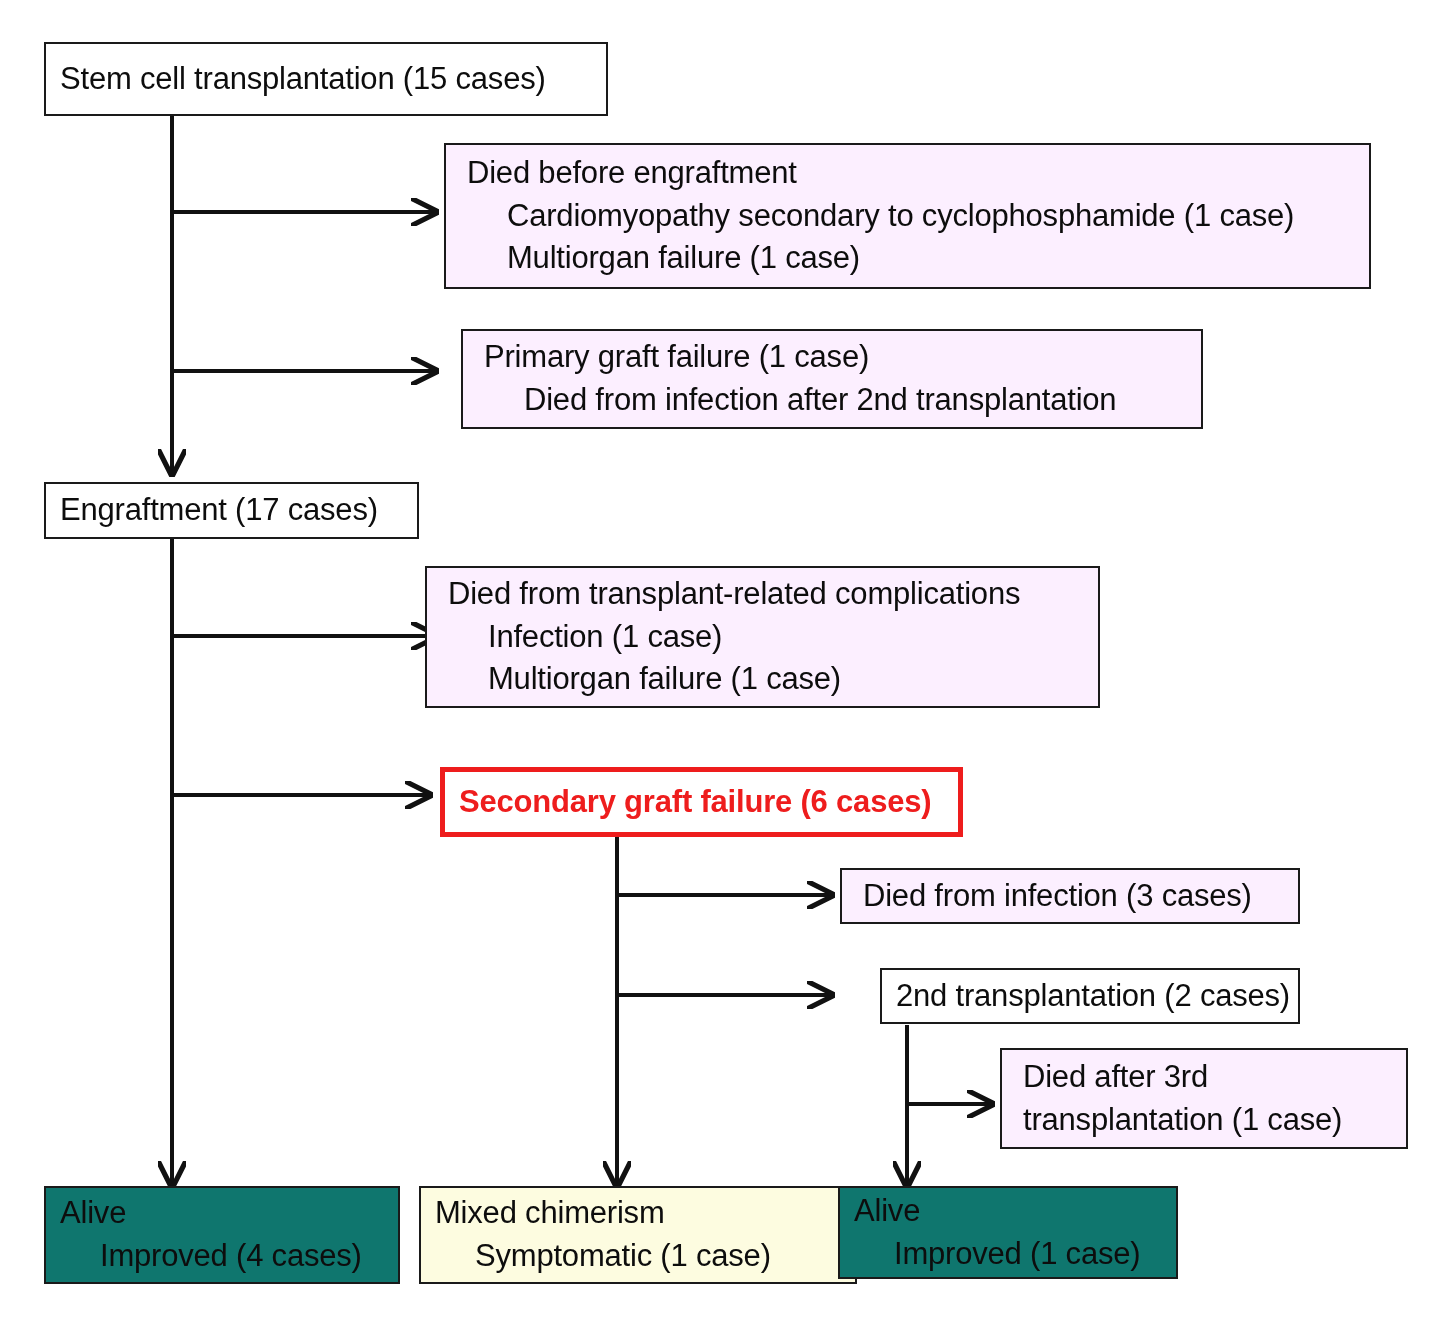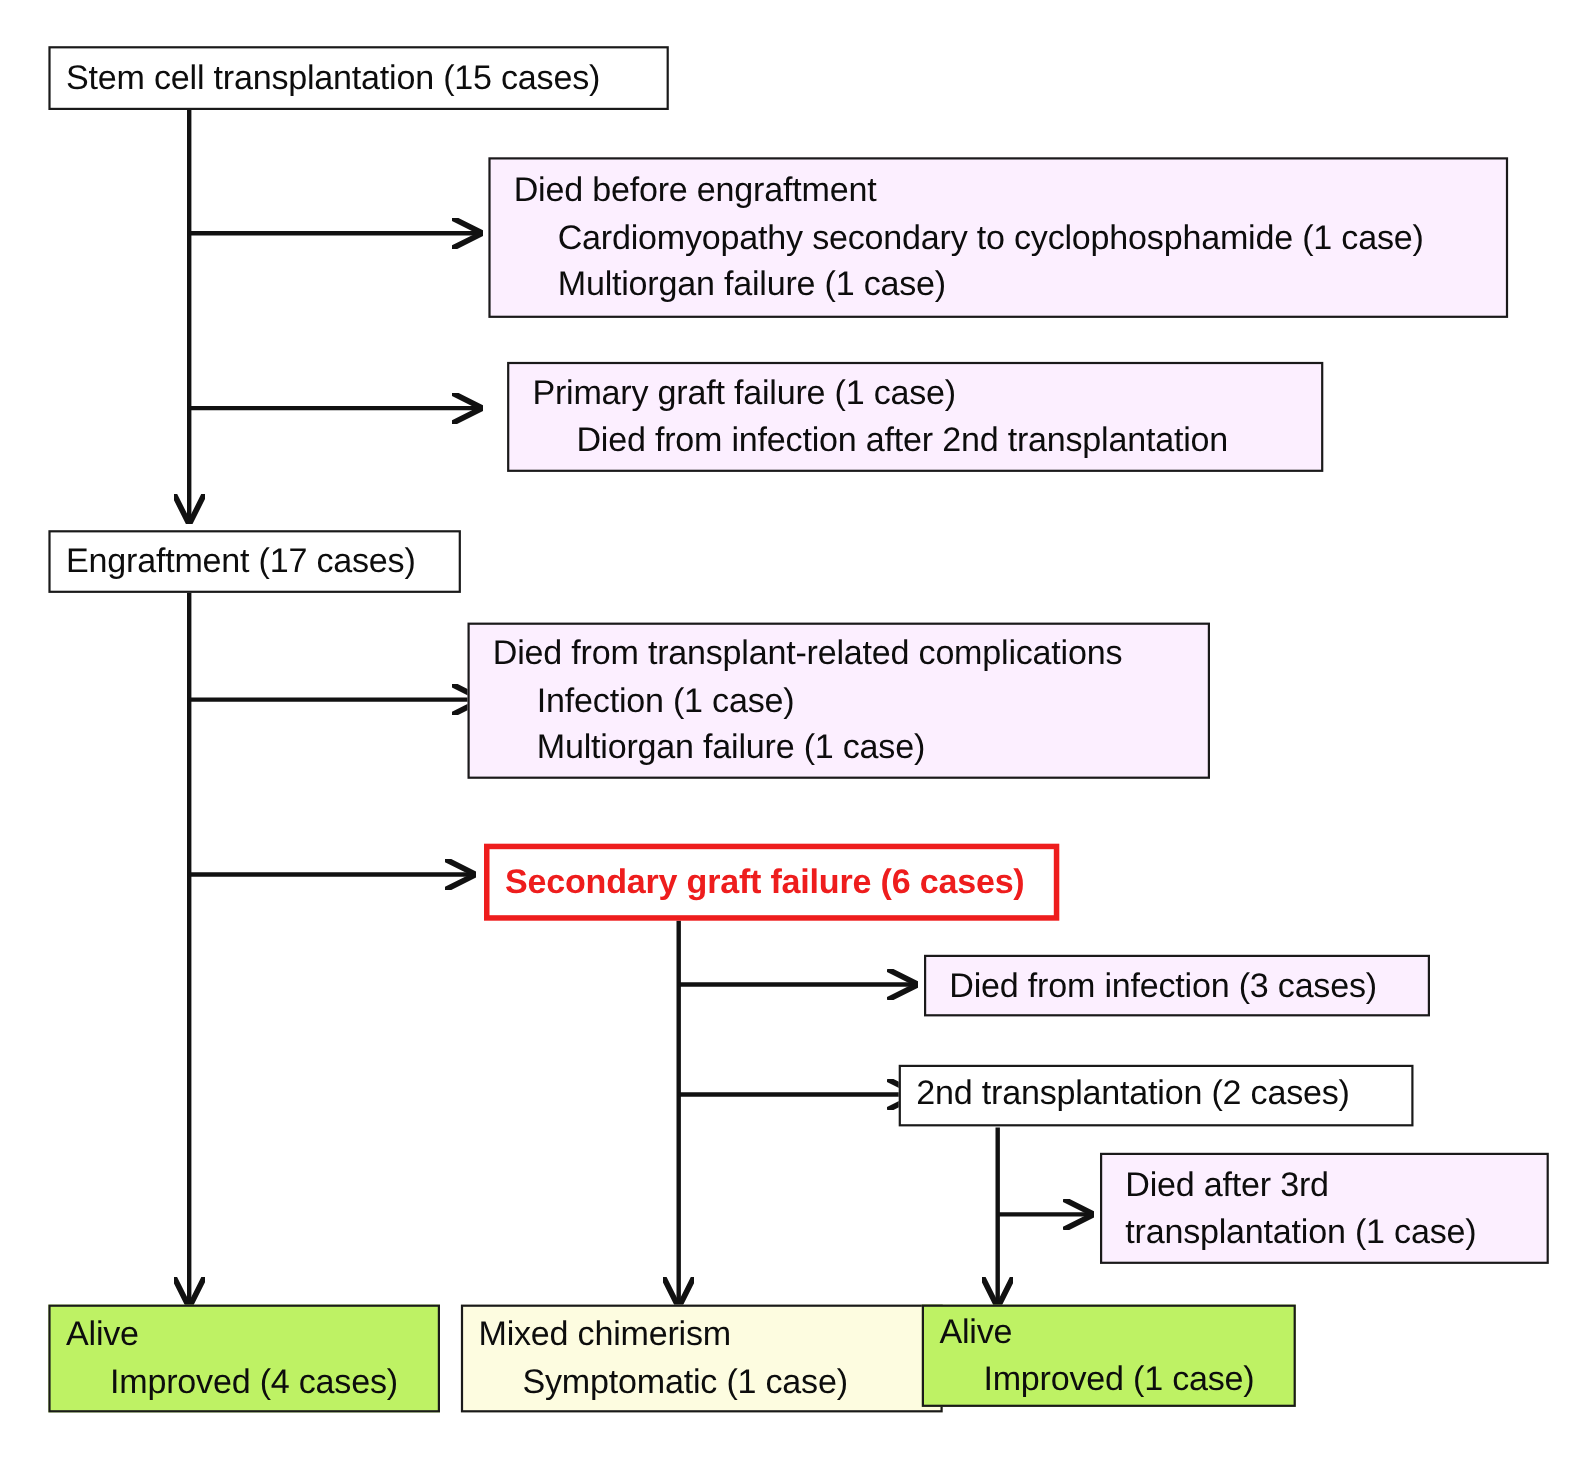--- a/index.html
+++ b/index.html
@@ -34,21 +34,21 @@
     white-space: nowrap;
   }
   .node .ln {
     display: block;
   }
   .node .ln.indent {
     padding-left: 40px;
   }
   .node.pink   { background: #fcefff; padding-left: 21px; }
   .node.yellow { background: #fdfce0; }
-  .node.cyan   { background: #bef264; }
+  .node.cyan   { background: #0f766e; }
   .node.white  { background: #ffffff; }
   .node.alert {
     border: 5px solid #ee1d1d;
     color: #ee1d1d;
     font-weight: bold;
   }
 
   svg.edges {
     position: absolute;
     top: 0;
@@ -91,21 +91,21 @@
 
     <path class="edge" d="M 617 895 L 830 895" marker-end="url(#arrow)"></path>
 
     <path class="edge" d="M 617 995 L 830 995" marker-end="url(#arrow)"></path>
 
     <path class="edge" d="M 907 1025 L 907 1184" marker-end="url(#arrow)"></path>
 
     <path class="edge" d="M 907 1104 L 990 1104" marker-end="url(#arrow)"></path>
   </svg>
 
-  <div class="node white" style="left:44px; top:42px; width:564px; height:58px;">
+  <div class="node white" style="left:44px; top:42px; width:564px; height:74px;">
     <span class="ln">Stem cell transplantation (15 cases)</span>
   </div>
 
   <div class="node pink" style="left:444px; top:143px; width:927px; height:146px;">
     <span class="ln">Died before engraftment</span>
     <span class="ln indent">Cardiomyopathy secondary to cyclophosphamide (1 case)</span>
     <span class="ln indent">Multiorgan failure (1 case)</span>
   </div>
 
   <div class="node pink" style="left:444px; top:329px; width:742px; height:100px;margin-left:17px;">
@@ -124,21 +124,21 @@
   </div>
 
   <div class="node white alert" style="left:440px; top:767px; width:523px; height:70px;">
     <span class="ln">Secondary graft failure (6 cases)</span>
   </div>
 
   <div class="node pink" style="left:840px; top:868px; width:460px; height:56px;">
     <span class="ln">Died from infection (3 cases)</span>
   </div>
 
-  <div class="node white" style="left:817px; top:968px; width:468px; height:56px;justify-content:flex-end;">
+  <div class="node white" style="left:880px; top:968px; width:420px; height:56px;">
     <span class="ln">2nd transplantation (2 cases)</span>
   </div>
 
   <div class="node pink" style="left:1000px; top:1048px; width:408px; height:101px;">
     <span class="ln">Died after 3rd</span>
     <span class="ln">transplantation (1 case)</span>
   </div>
 
   <div class="node cyan" style="left:44px; top:1186px; width:356px; height:98px;">
     <span class="ln">Alive</span>

